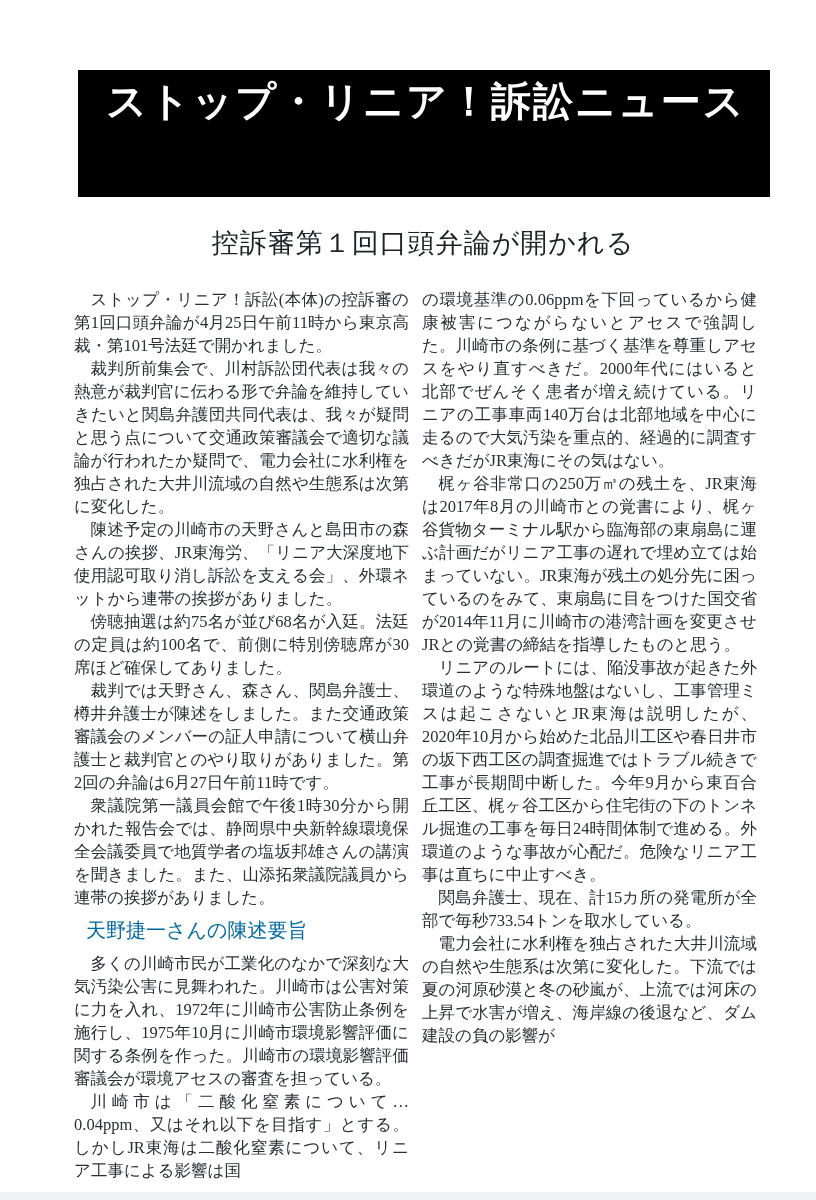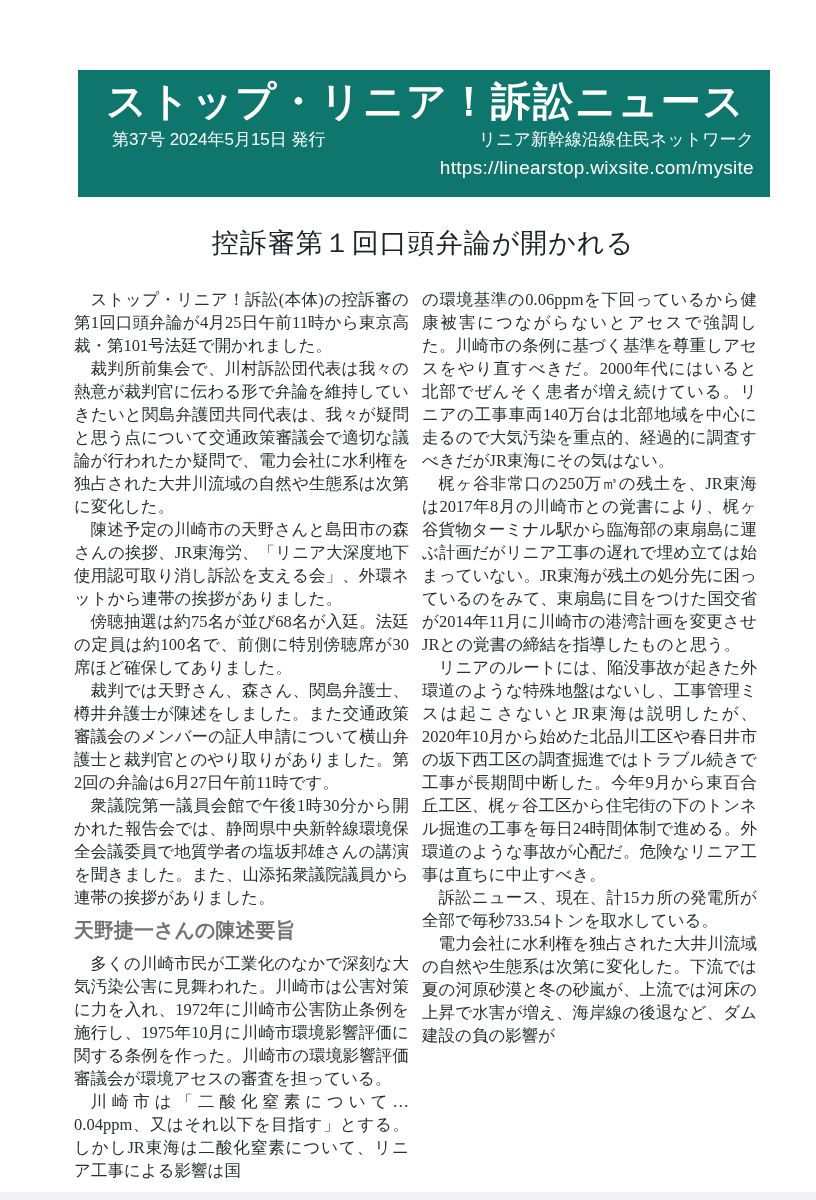--- a/index.html
+++ b/index.html
@@ -105,69 +105,62 @@
     margin: 0;
     text-indent: 1em;
   }
   .col p.para.no-indent {
     text-indent: 0;
   }
   .col h3.section-heading {
     font-family: "Liberation Sans", "DejaVu Sans", sans-serif;
     font-size: 20px;
     line-height: 24px;
-    font-weight: bold;
-    color: #737373;
-    margin: 9px 0 10px 0;
+    font-weight: normal;
+    color: #0369a1;
+    margin: 9px 0 10px 12px;
     text-align: left;
   }
   
   .photo-edge {
     position: absolute;
     left: 0;
     bottom: 0;
     width: 816px;
     height: 8px;
     background: #f1f2f4;
   }
 </style>
 </head>
 <body>
 
 <div class="page">
 
-  <header class="masthead" style="background: #0f766e; color: rgb(255, 255, 255);">
+  <header class="masthead" style="background: #000000; color: rgb(255, 255, 255);">
     <div class="masthead-title">ストップ・リニア！訴訟ニュース</div>
-    <div class="masthead-row">
-      <div class="issue-line">第37号 2024年5月15日 発行</div>
-      <div class="org-block">
-        <div class="org-name">リニア新幹線沿線住民ネットワーク</div>
-        <div class="org-url">https://linearstop.wixsite.com/mysite</div>
-      </div>
-    </div>
   </header>
 
   <h1 class="headline">控訴審第１回口頭弁論が開かれる</h1>
 
   <main class="columns">
     <div class="col" style="color: rgb(42, 46, 51);">
         <p class="para">ストップ・リニア！訴訟(本体)の控訴審の第1回口頭弁論が4月25日午前11時から東京高裁・第101号法廷で開かれました。</p>
         <p class="para">裁判所前集会で、川村訴訟団代表は我々の熱意が裁判官に伝わる形で弁論を維持していきたいと関島弁護団共同代表は、我々が疑問と思う点について交通政策審議会で適切な議論が行われたか疑問で、電力会社に水利権を独占された大井川流域の自然や生態系は次第に変化した。</p>
         <p class="para">陳述予定の川崎市の天野さんと島田市の森さんの挨拶、JR東海労、「リニア大深度地下使用認可取り消し訴訟を支える会」、外環ネットから連帯の挨拶がありました。</p>
         <p class="para">傍聴抽選は約75名が並び68名が入廷。法廷の定員は約100名で、前側に特別傍聴席が30席ほど確保してありました。</p>
         <p class="para">裁判では天野さん、森さん、関島弁護士、樽井弁護士が陳述をしました。また交通政策審議会のメンバーの証人申請について横山弁護士と裁判官とのやり取りがありました。第2回の弁論は6月27日午前11時です。</p>
         <p class="para">衆議院第一議員会館で午後1時30分から開かれた報告会では、静岡県中央新幹線環境保全会議委員で地質学者の塩坂邦雄さんの講演を聞きました。また、山添拓衆議院議員から連帯の挨拶がありました。</p>
         <h3 class="section-heading">天野捷一さんの陳述要旨</h3>
         <p class="para">多くの川崎市民が工業化のなかで深刻な大気汚染公害に見舞われた。川崎市は公害対策に力を入れ、1972年に川崎市公害防止条例を施行し、1975年10月に川崎市環境影響評価に関する条例を作った。川崎市の環境影響評価審議会が環境アセスの審査を担っている。</p>
         <p class="para">川崎市は「二酸化窒素について…0.04ppm、又はそれ以下を目指す」とする。しかしJR東海は二酸化窒素について、リニア工事による影響は国</p>
       </div>
     <div class="col" style="color: rgb(42, 46, 51);">
         <p class="para no-indent">の環境基準の0.06ppmを下回っているから健康被害につながらないとアセスで強調した。川崎市の条例に基づく基準を尊重しアセスをやり直すべきだ。2000年代にはいると北部でぜんそく患者が増え続けている。リニアの工事車両140万台は北部地域を中心に走るので大気汚染を重点的、経過的に調査すべきだがJR東海にその気はない。</p>
         <p class="para">梶ヶ谷非常口の250万㎥の残土を、JR東海は2017年8月の川崎市との覚書により、梶ヶ谷貨物ターミナル駅から臨海部の東扇島に運ぶ計画だがリニア工事の遅れで埋め立ては始まっていない。JR東海が残土の処分先に困っているのをみて、東扇島に目をつけた国交省が2014年11月に川崎市の港湾計画を変更させJRとの覚書の締結を指導したものと思う。</p>
         <p class="para">リニアのルートには、陥没事故が起きた外環道のような特殊地盤はないし、工事管理ミスは起こさないとJR東海は説明したが、2020年10月から始めた北品川工区や春日井市の坂下西工区の調査掘進ではトラブル続きで工事が長期間中断した。今年9月から東百合丘工区、梶ヶ谷工区から住宅街の下のトンネル掘進の工事を毎日24時間体制で進める。外環道のような事故が心配だ。危険なリニア工事は直ちに中止すべき。</p>
-        <p class="para">訴訟ニュース、現在、計15カ所の発電所が全部で毎秒733.54トンを取水している。</p>
+        <p class="para">関島弁護士、現在、計15カ所の発電所が全部で毎秒733.54トンを取水している。</p>
         <p class="para">電力会社に水利権を独占された大井川流域の自然や生態系は次第に変化した。下流では夏の河原砂漠と冬の砂嵐が、上流では河床の上昇で水害が増え、海岸線の後退など、ダム建設の負の影響が</p>
       </div>
   </main>
 
   <div class="photo-edge"></div>
 
 </div>
 
 </body></html>

